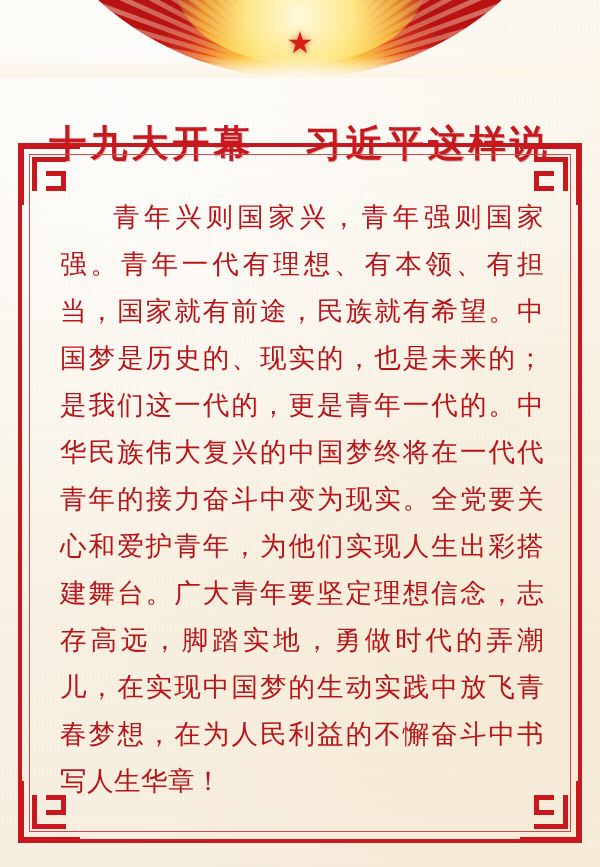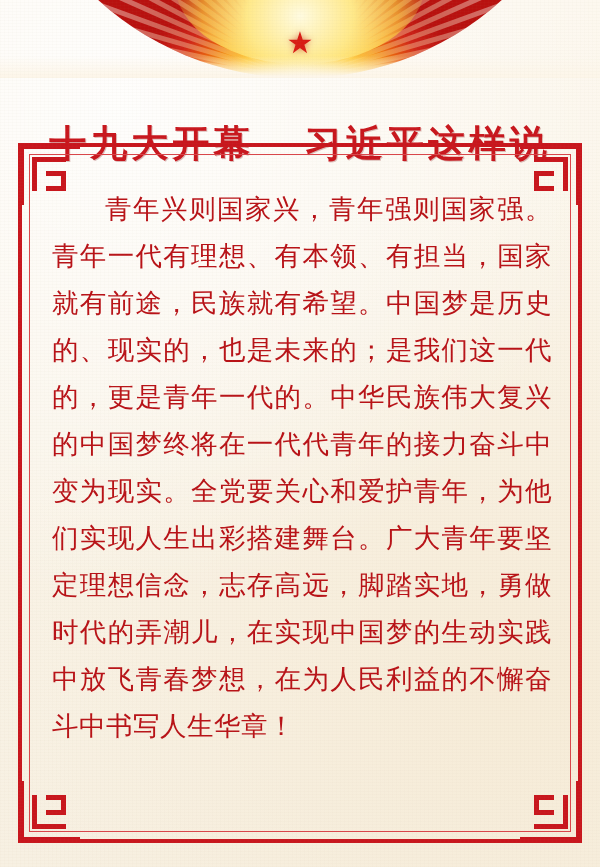--- a/index.html
+++ b/index.html
@@ -175,21 +175,21 @@
   }
   .body-text {
     font-family: "DejaVu Serif", "Liberation Serif", serif;
     font-size: 26.5px;
     line-height: 47px;
     color: #b81217;
     text-align: justify;
     text-indent: 2em;
     letter-spacing: 0.5px;
     font-weight: 500;
-    margin: 0;
+    margin: 8px;
     white-space: pre-wrap;
   }
 </style>
 </head>
 <body>
 
 <div class="poster">
 
   <div class="banner">
     <div class="banner-bg"></div>

